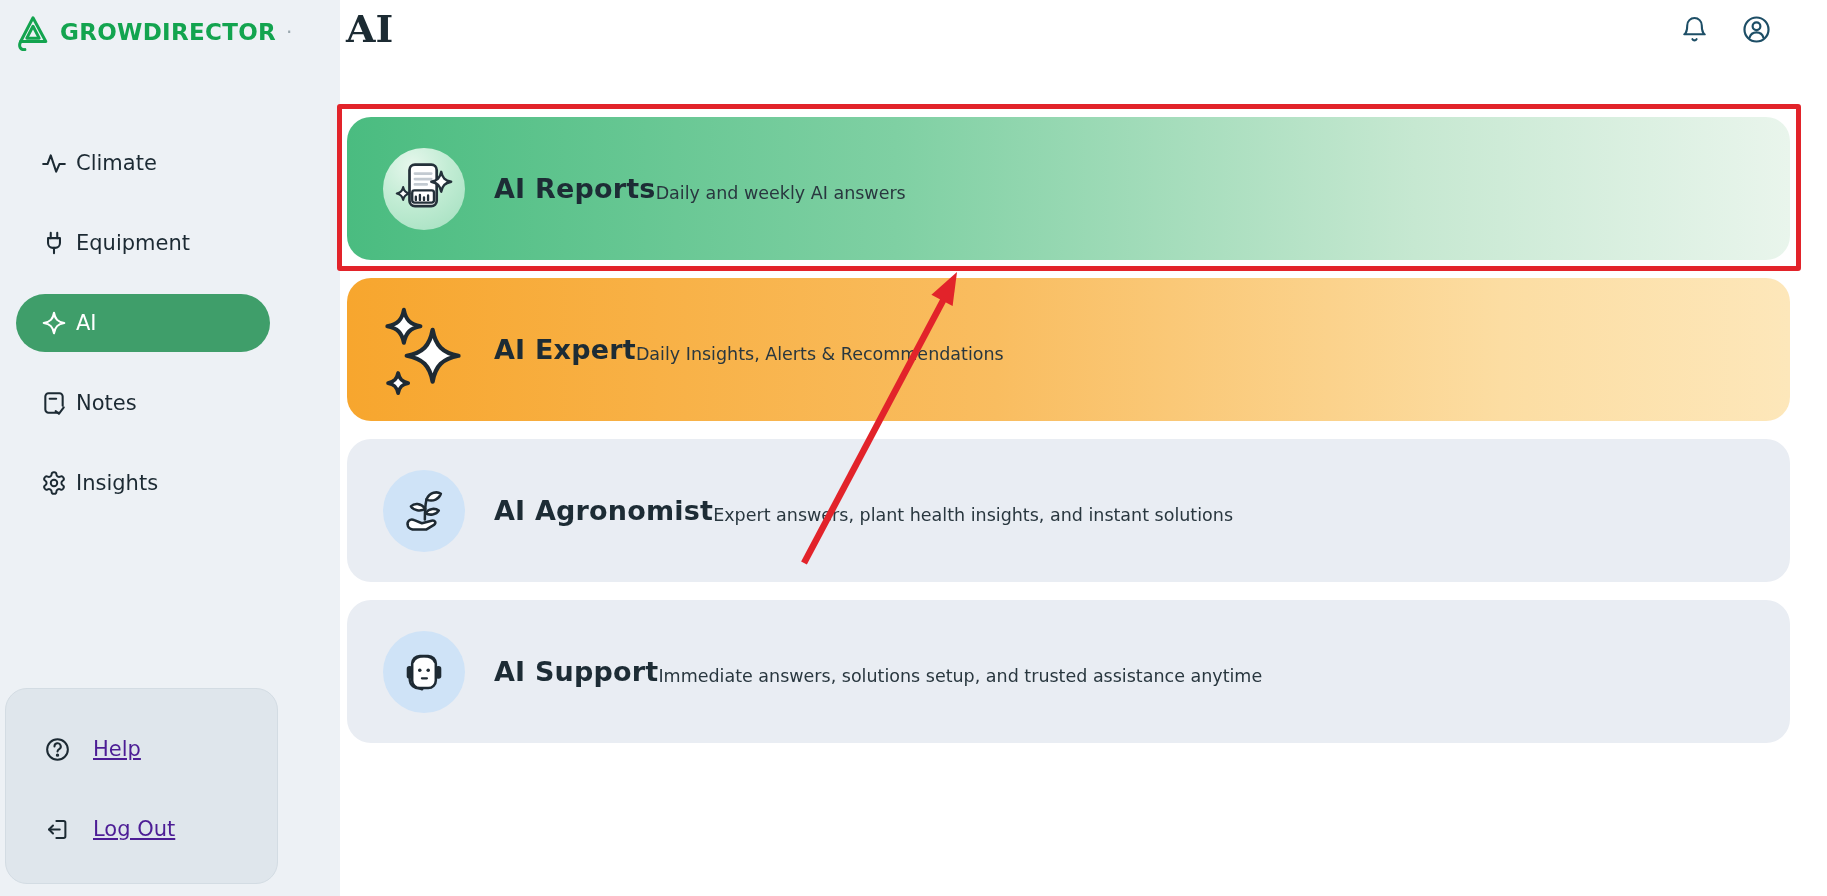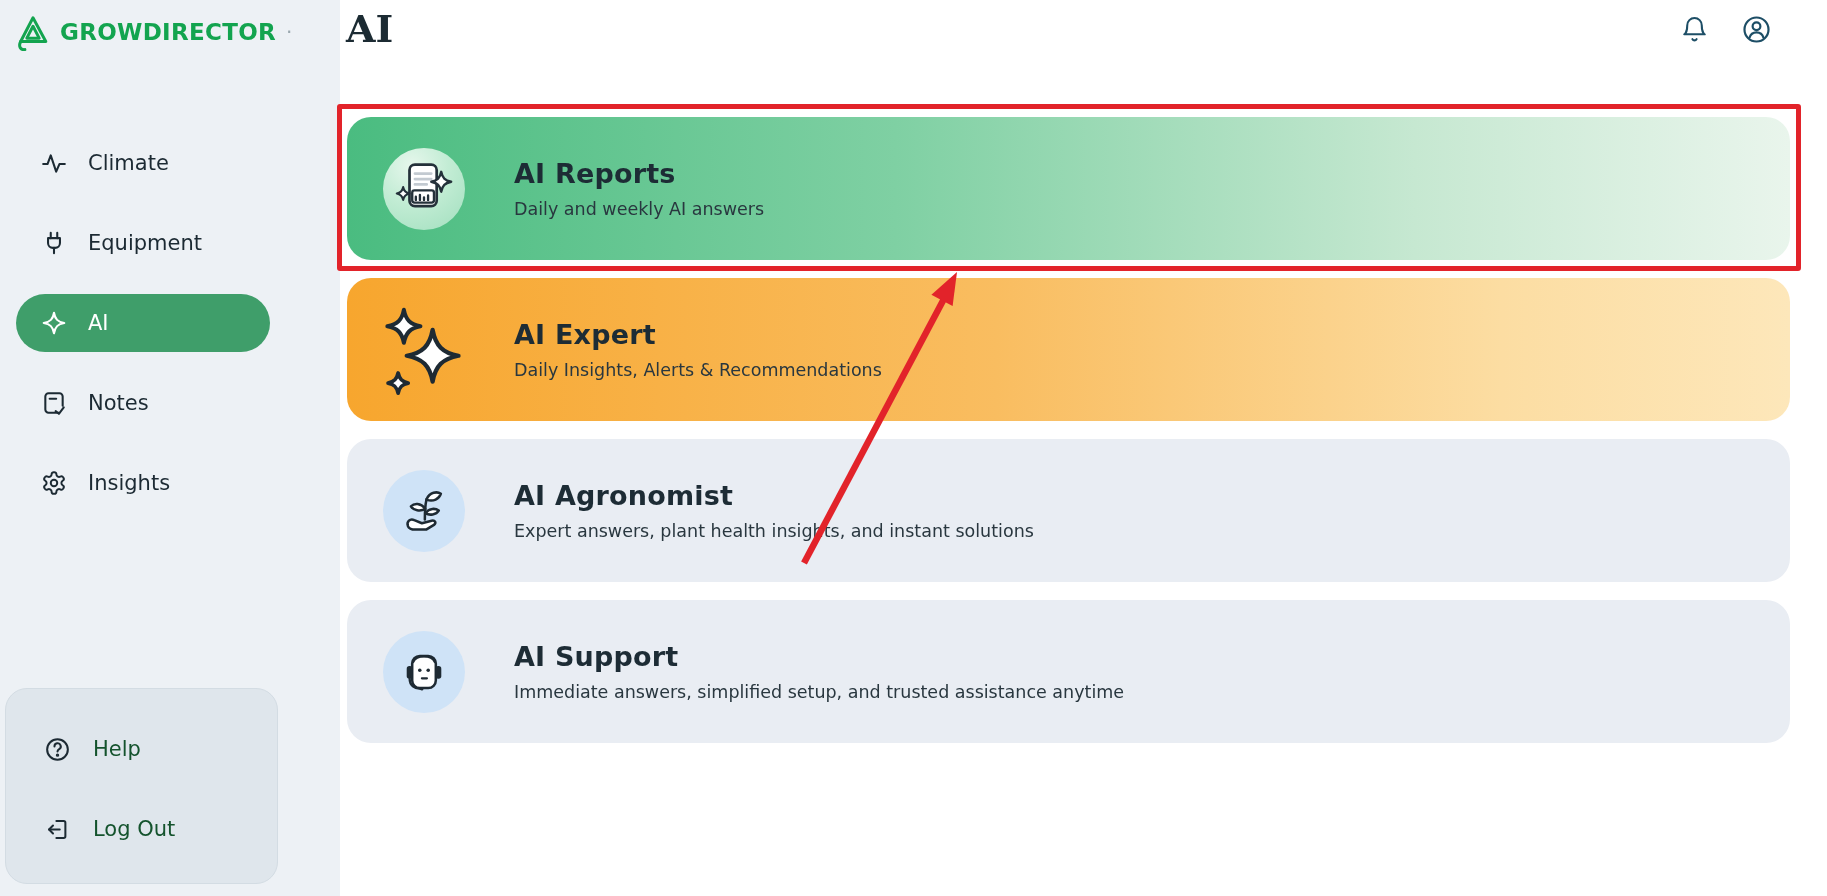--- a/index.html
+++ b/index.html
@@ -6,35 +6,35 @@
   html,body { width:1827px; height:896px; }
   body { font-family:"DejaVu Sans","Liberation Sans",sans-serif; background:#ffffff; overflow:hidden; }
   .app { position:relative; width:1827px; height:896px; background:#ffffff; }
 
   
   .sidebar { position:absolute; left:0; top:0; width:340px; height:896px; background:#edf1f5; }
   .logo { position:absolute; left:14px; top:11px; display:flex; align-items:center; gap:8px; cursor:pointer; }
   .logo-text { color:#13a44f; font-weight:700; font-size:23px; letter-spacing:.3px; }
   .logo-dot { color:#9aa7ae; font-size:20px; margin-left:2px; }
   .nav-item { position:absolute; left:16px; width:254px; height:58px; border-radius:29px;
-              display:flex; align-items:center; padding-left:25px; gap:21px;
+              display:flex; align-items:center; padding-left:25px; gap:9px;
               font-size:21px; color:#1c2a33; cursor:pointer; }
   .nav-item .ico { display:flex; width:26px; height:26px; color:#1c2a33; }
   .nav-item.active { background:#3f9e6a; color:#ffffff; }
   .nav-item.active .ico { color:#ffffff; }
   .nav-climate  { top:134px; }
   .nav-equipment{ top:214px; }
   .nav-ai       { top:294px; }
   .nav-notes    { top:374px; }
   .nav-settings { top:454px; }
 
   .sidebar-box { position:absolute; left:5px; top:688px; width:273px; height:196px;
                  background:#dfe6ec; border:1px solid #d3dce3; border-radius:22px; }
   .footer-item { position:absolute; left:38px; height:50px; display:flex; align-items:center; gap:22px;
-                 font-size:21px; color:#14532d; cursor:pointer; }
+                 font-size:21px; color:#4c1d95; cursor:pointer;text-decoration:underline; }
   .footer-item .ico { display:flex; width:27px; height:27px; color:#1c2a33; }
   .footer-help   { top:35px; }
   .footer-logout { top:115px; }
 
   
   .page-title { position:absolute; left:346px; top:6px; font-family:"DejaVu Serif","Liberation Serif",serif;
                 font-size:38px; font-weight:700; color:#1c2b33; }
   .header-btn { position:absolute; top:13px; width:32px; height:32px; background:none; border:none;
                 color:#1d4e66; cursor:pointer; display:flex; align-items:center; justify-content:center; }
   .btn-bell   { left:1678px; }
@@ -45,21 +45,21 @@
   .card { position:relative; width:1443px; height:143px; border-radius:24px; margin-bottom:18px;
           display:flex; align-items:center; padding-left:36px; cursor:pointer; }
   .card--green  { background:linear-gradient(90deg,#4abc80 0%,#7fd0a3 38%,#c6e8d1 74%,#e9f5ec 100%); }
   .card--orange { background:linear-gradient(90deg,#f7a62e 0%,#f9bd60 45%,#fcdda2 80%,#fde7ba 100%); }
   .card--neutral{ background:#e9edf3; }
   .icon-badge { width:82px; height:82px; border-radius:50%; flex:0 0 82px;
                 display:flex; align-items:center; justify-content:center; }
   .icon-badge--green { background:radial-gradient(circle at 35% 22%,#e6f7ec 0%,#c2ecd4 45%,#a1dfbe 100%); }
   .icon-badge--blue  { background:#cfe3f7; }
   .icon-badge--none  { background:transparent; }
-  .card-text { margin-left:49px; display:flex; flex-direction:column; }
+  .card-text { margin-left:29px; display:flex; flex-direction:row; }
   .card-title { font-size:27px; font-weight:700; color:#1d2c35; letter-spacing:.2px; }
   .card-sub   { font-size:17.5px; color:#29373f; margin-top:10px; }
 
   
   .annotation-box { position:absolute; left:337px; top:104px; width:1464px; height:167px;
                     border:5px solid #e2232a; border-radius:3px; pointer-events:none; z-index:40; }
   .annotation-arrow { position:absolute; left:0; top:0; width:1827px; height:896px;
                       pointer-events:none; z-index:41; }
 </style>
 </head>
@@ -243,21 +243,21 @@
               <circle cx="27" cy="30" r="2.1" fill="#1e2a33"></circle>
               <circle cx="37" cy="30" r="2.1" fill="#1e2a33"></circle>
               <path d="M29.5 39.5 h6" stroke="#1e2a33" stroke-width="2.6" stroke-linecap="round"></path>
               <path d="M15 40 C15 48 21 52 28 52" stroke="#1e2a33" stroke-width="2.8" stroke-linecap="round" fill="none"></path>
               <circle cx="29.5" cy="52" r="1.8" fill="#1e2a33"></circle>
             </svg>
           </span>
         </div>
         <div class="card-text">
           <span class="card-title">AI Support</span>
-          <span class="card-sub">Immediate answers, simplified setup, and trusted assistance anytime</span>
+          <span class="card-sub">Immediate answers, solutions setup, and trusted assistance anytime</span>
         </div>
       </div>
     </div>
 
     <div class="annotation-box"></div>
     <svg class="annotation-arrow" viewBox="0 0 1827 896">
       <line x1="804" y1="563" x2="946" y2="295" stroke="#e2232a" stroke-width="6.5"></line>
       <polygon points="957,272 952.6,305.9 931.4,294.7" fill="#e2232a"></polygon>
     </svg>
   </main>

